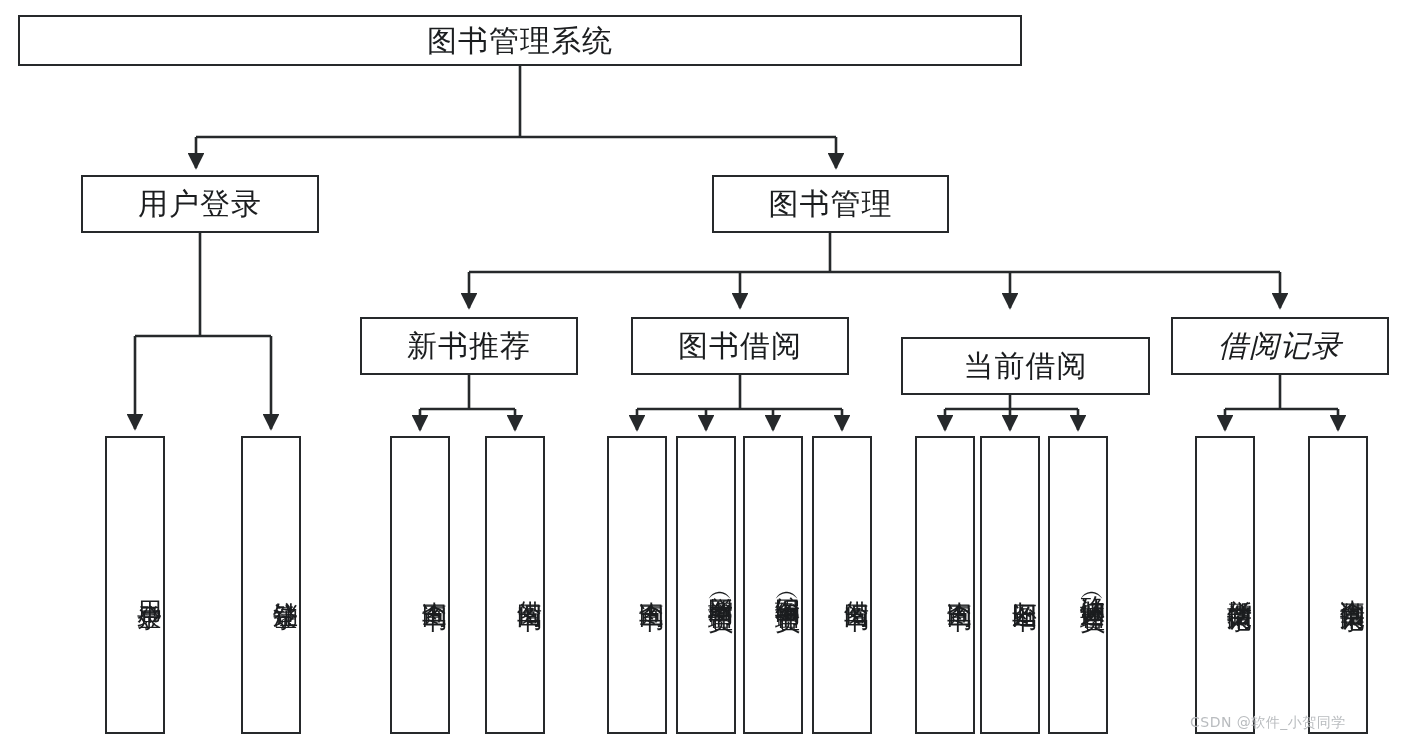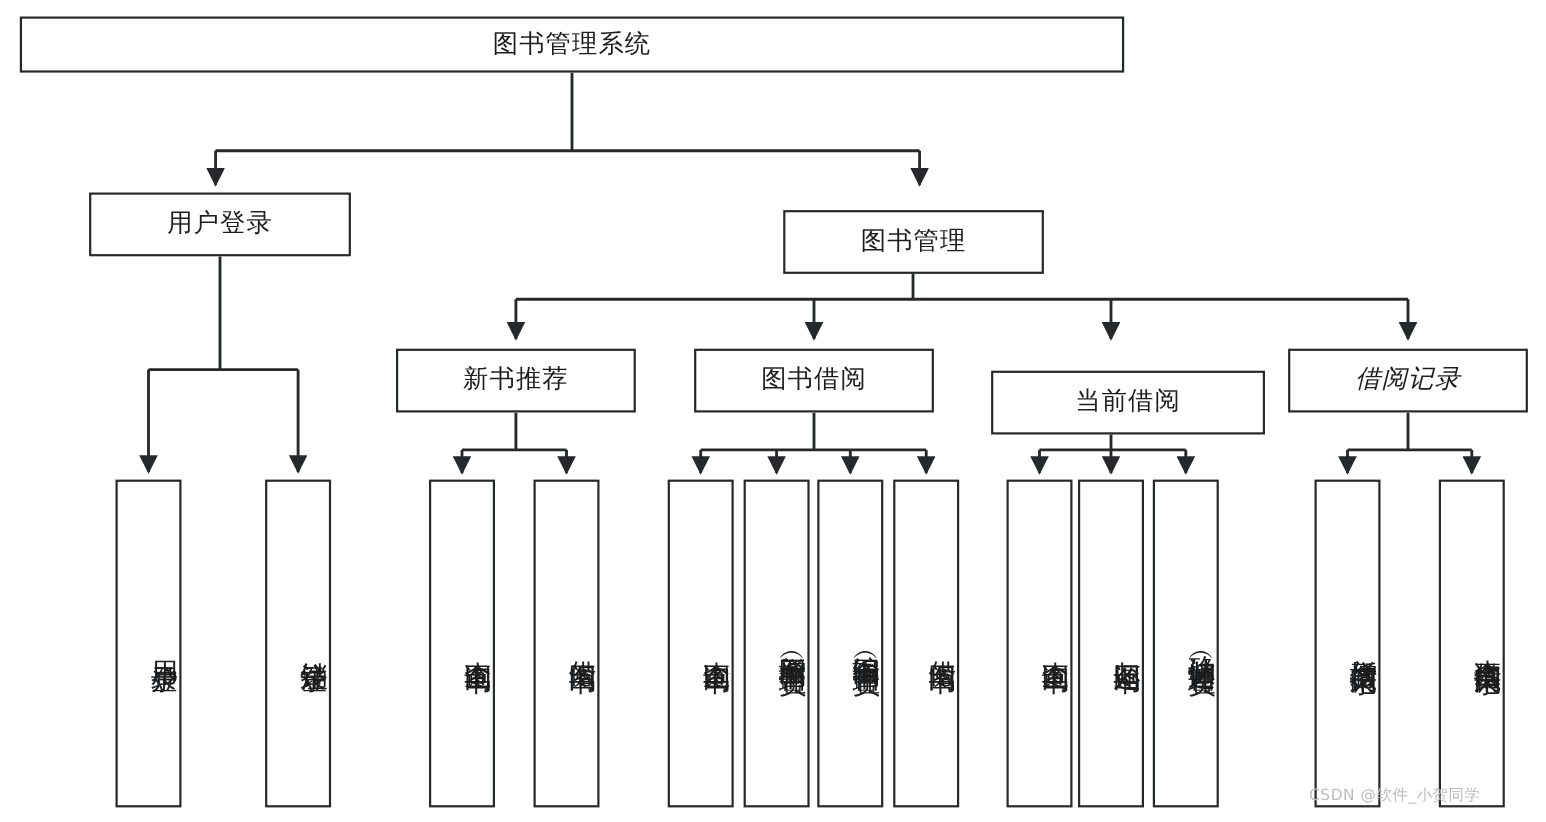--- a/index.html
+++ b/index.html
@@ -26,21 +26,21 @@
     position: absolute;
     box-sizing: border-box;
     border: 2px solid #26292b;
     background: #ffffff;
     display: flex;
     align-items: center;
     justify-content: center;
     color: #1b1d1f;
   }
   .node.horiz {
-    font-size: 23px;
+    font-size: 30px;
     letter-spacing: 1px;
     line-height: 1.2;
   }
   .node.vert {
     writing-mode: vertical-rl;
     text-orientation: upright;
     font-size: 25px;
     line-height: 1.08;
     letter-spacing: 2px;
     padding-top: 8px;
@@ -118,21 +118,21 @@
     </g>
   </svg>
 
   <div class="node horiz" style="left:18px; top:15px; width:1004px; height:51px;">
     <span class="label">图书管理系统</span>
   </div>
 
   <div class="node horiz" style="left:81px; top:175px; width:238px; height:58px;">
     <span class="label">用户登录</span>
   </div>
-  <div class="node horiz" style="left:712px; top:175px; width:237px; height:58px;margin-top:16px;">
+  <div class="node horiz" style="left:712px; top:175px; width:237px; height:58px;">
     <span class="label">图书管理</span>
   </div>
 
   <div class="node horiz" style="left:360px; top:317px; width:218px; height:58px;">
     <span class="label">新书推荐</span>
   </div>
   <div class="node horiz" style="left:631px; top:317px; width:218px; height:58px;">
     <span class="label">图书借阅</span>
   </div>
   <div class="node horiz" style="left:901px; top:317px; width:249px; height:58px;margin-top:20px;">

